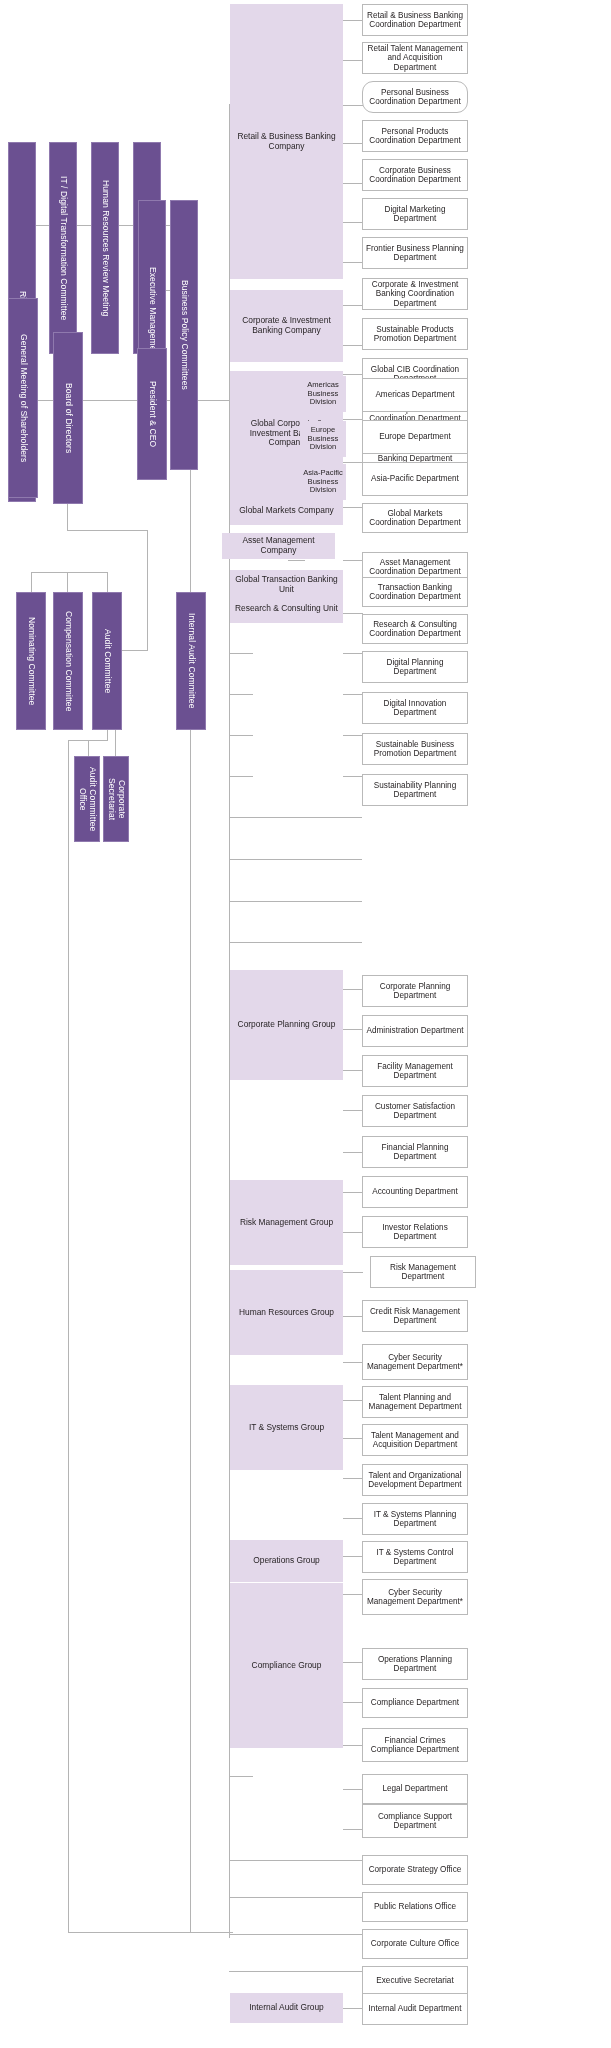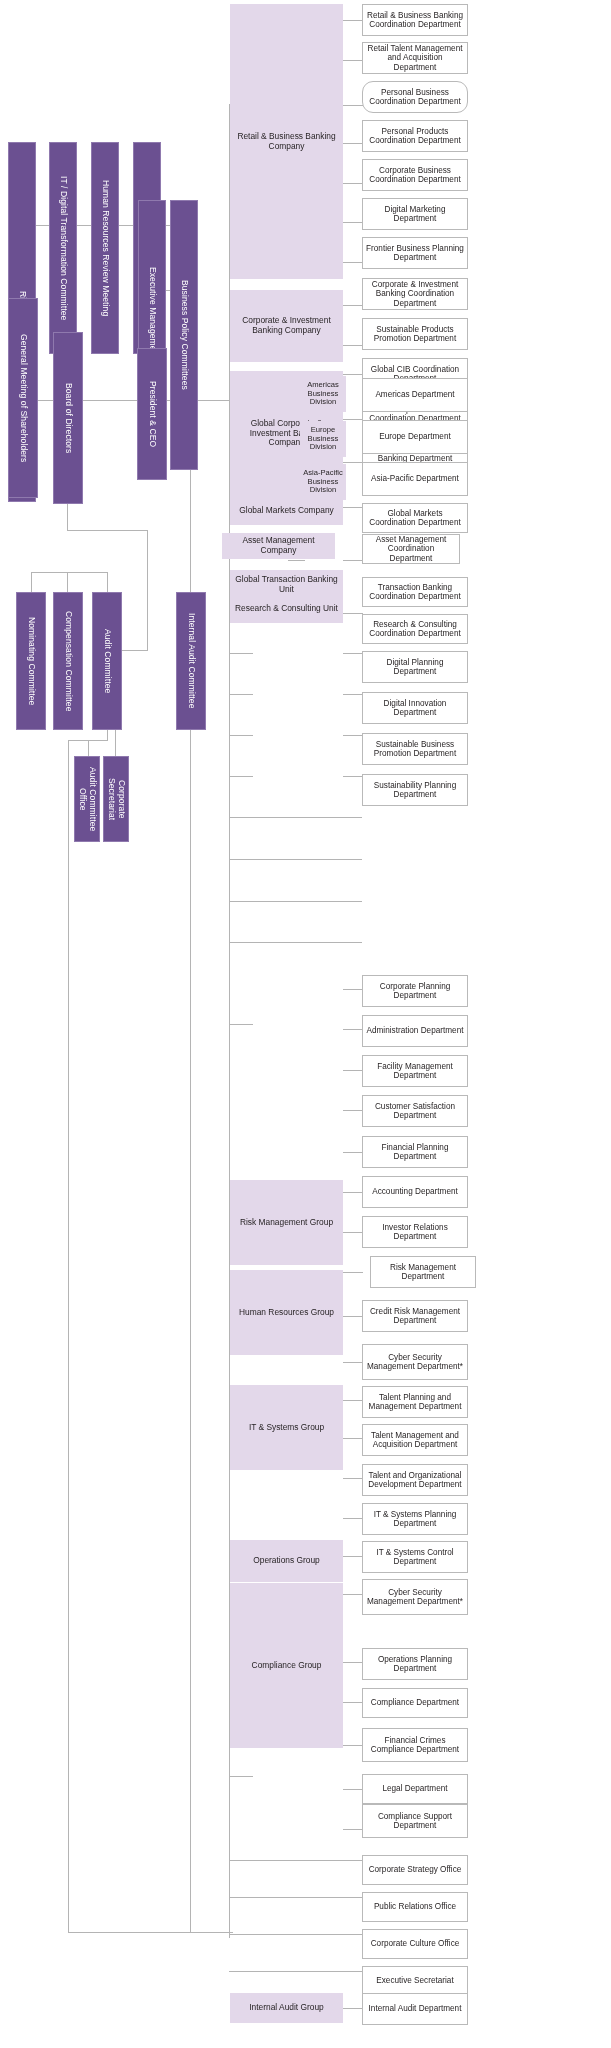--- a/index.html
+++ b/index.html
@@ -263,20 +263,23 @@
   <div class="node div" style="left:300px; top:376px; width:46px; height:36px;">
     <span>Americas Business Division</span>
   </div>
   <div class="node div" style="left:300px; top:421px; width:46px; height:36px;">
     <span>Europe Business Division</span>
   </div>
   <div class="node div" style="left:300px; top:464px; width:46px; height:36px;">
     <span>Asia-Pacific Business Division</span>
   </div>
 
+  <div class="node grp" style="left:230px; top:970px; width:113px; height:110px;">
+    <span>Corporate Planning Group</span>
+  </div>
   <div class="node grp" style="left:230px; top:1180px; width:113px; height:85px;">
     <span>Risk Management Group</span>
   </div>
   <div class="node grp" style="left:230px; top:1270px; width:113px; height:85px;">
     <span>Human Resources Group</span>
   </div>
   <div class="node grp" style="left:230px; top:1385px; width:113px; height:85px;">
     <span>IT &amp; Systems Group</span>
   </div>
   <div class="node grp" style="left:230px; top:1540px; width:113px; height:42px;">
@@ -335,21 +338,21 @@
   <div class="node dept" style="left:362px; top:420px; width:106px; height:34px;">
     <span>Europe Department</span>
     </div>
   <div class="node dept" style="left:362px; top:462px; width:106px; height:34px;">
     <span>Asia-Pacific Department</span>
     </div>
 
   <div class="node dept" style="left:362px; top:503px; width:106px; height:30px;">
     <span>Global Markets Coordination Department</span>
     </div>
-  <div class="node dept" style="left:362px; top:534px; width:98px; height:30px;justify-content:flex-end;">
+  <div class="node dept" style="left:362px; top:552px; width:106px; height:30px;justify-content:flex-end;">
     <span>Asset Management Coordination Department</span>
     </div>
   <div class="node dept" style="left:362px; top:577px; width:106px; height:30px;">
     <span>Transaction Banking Coordination Department</span>
     </div>
   <div class="node dept" style="left:362px; top:614px; width:106px; height:30px;">
     <span>Research &amp; Consulting Coordination Department</span>
     </div>
 
   <div class="node dept" style="left:362px; top:651px; width:106px; height:32px;">

